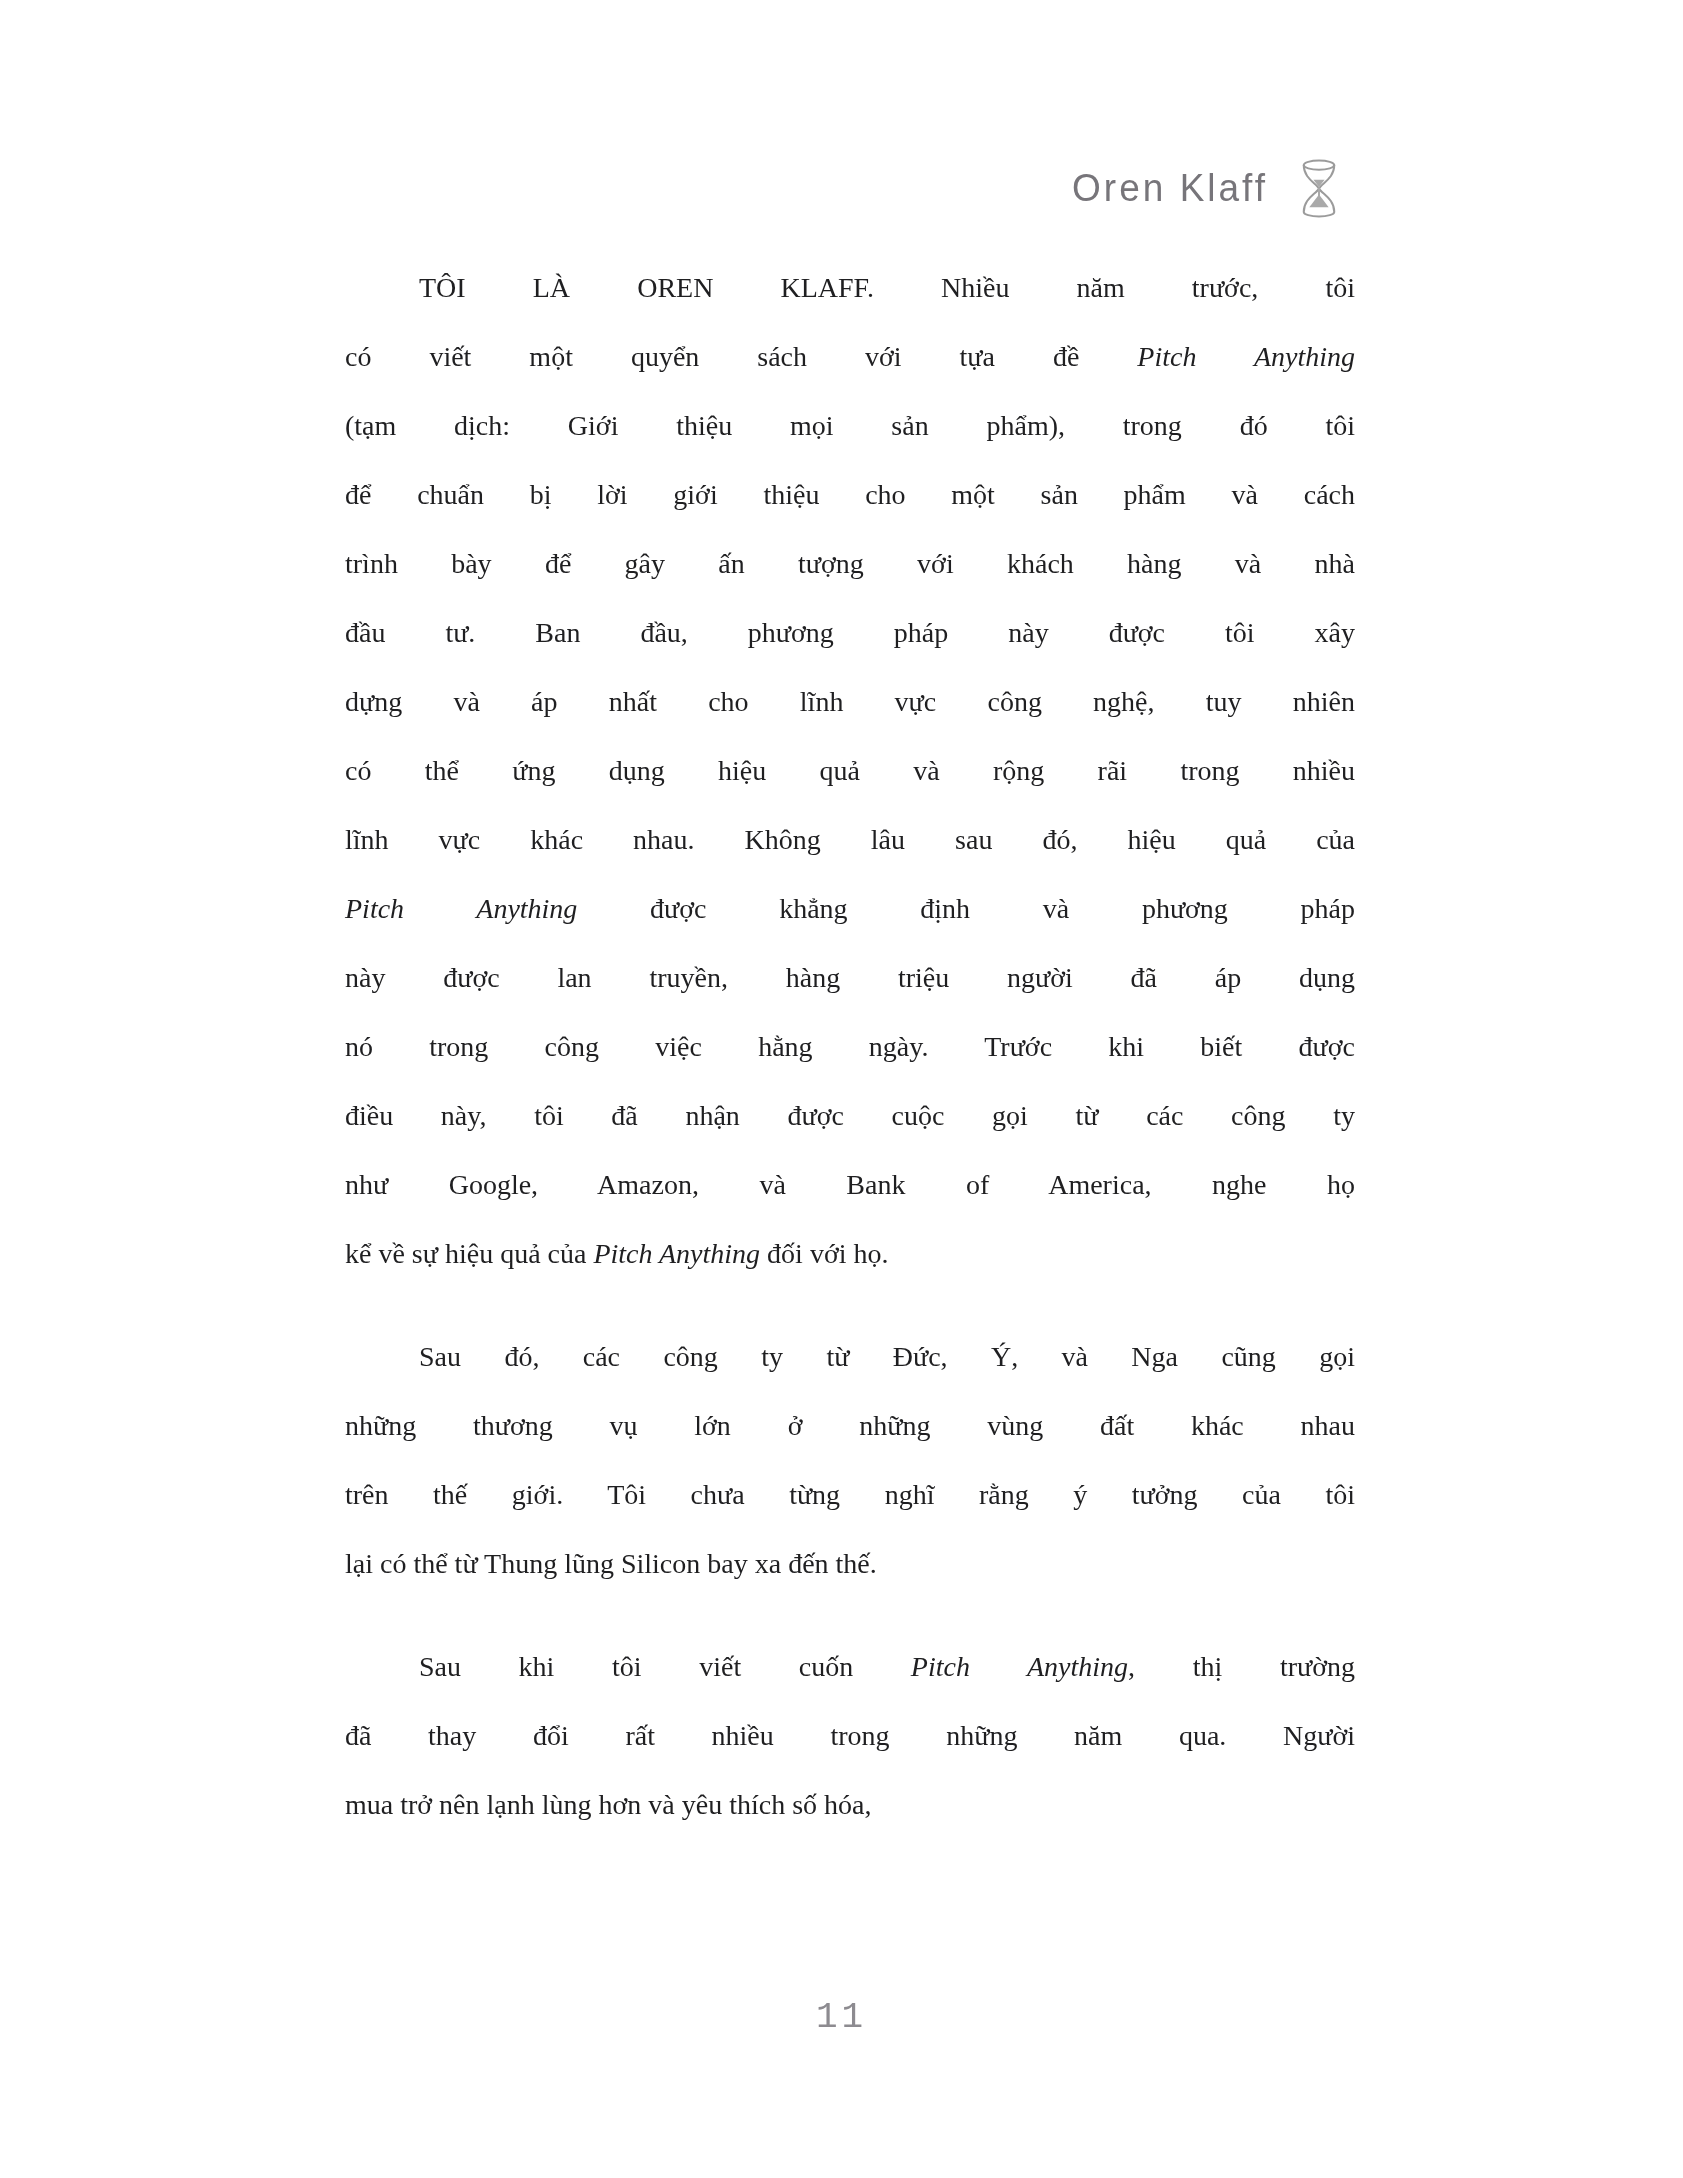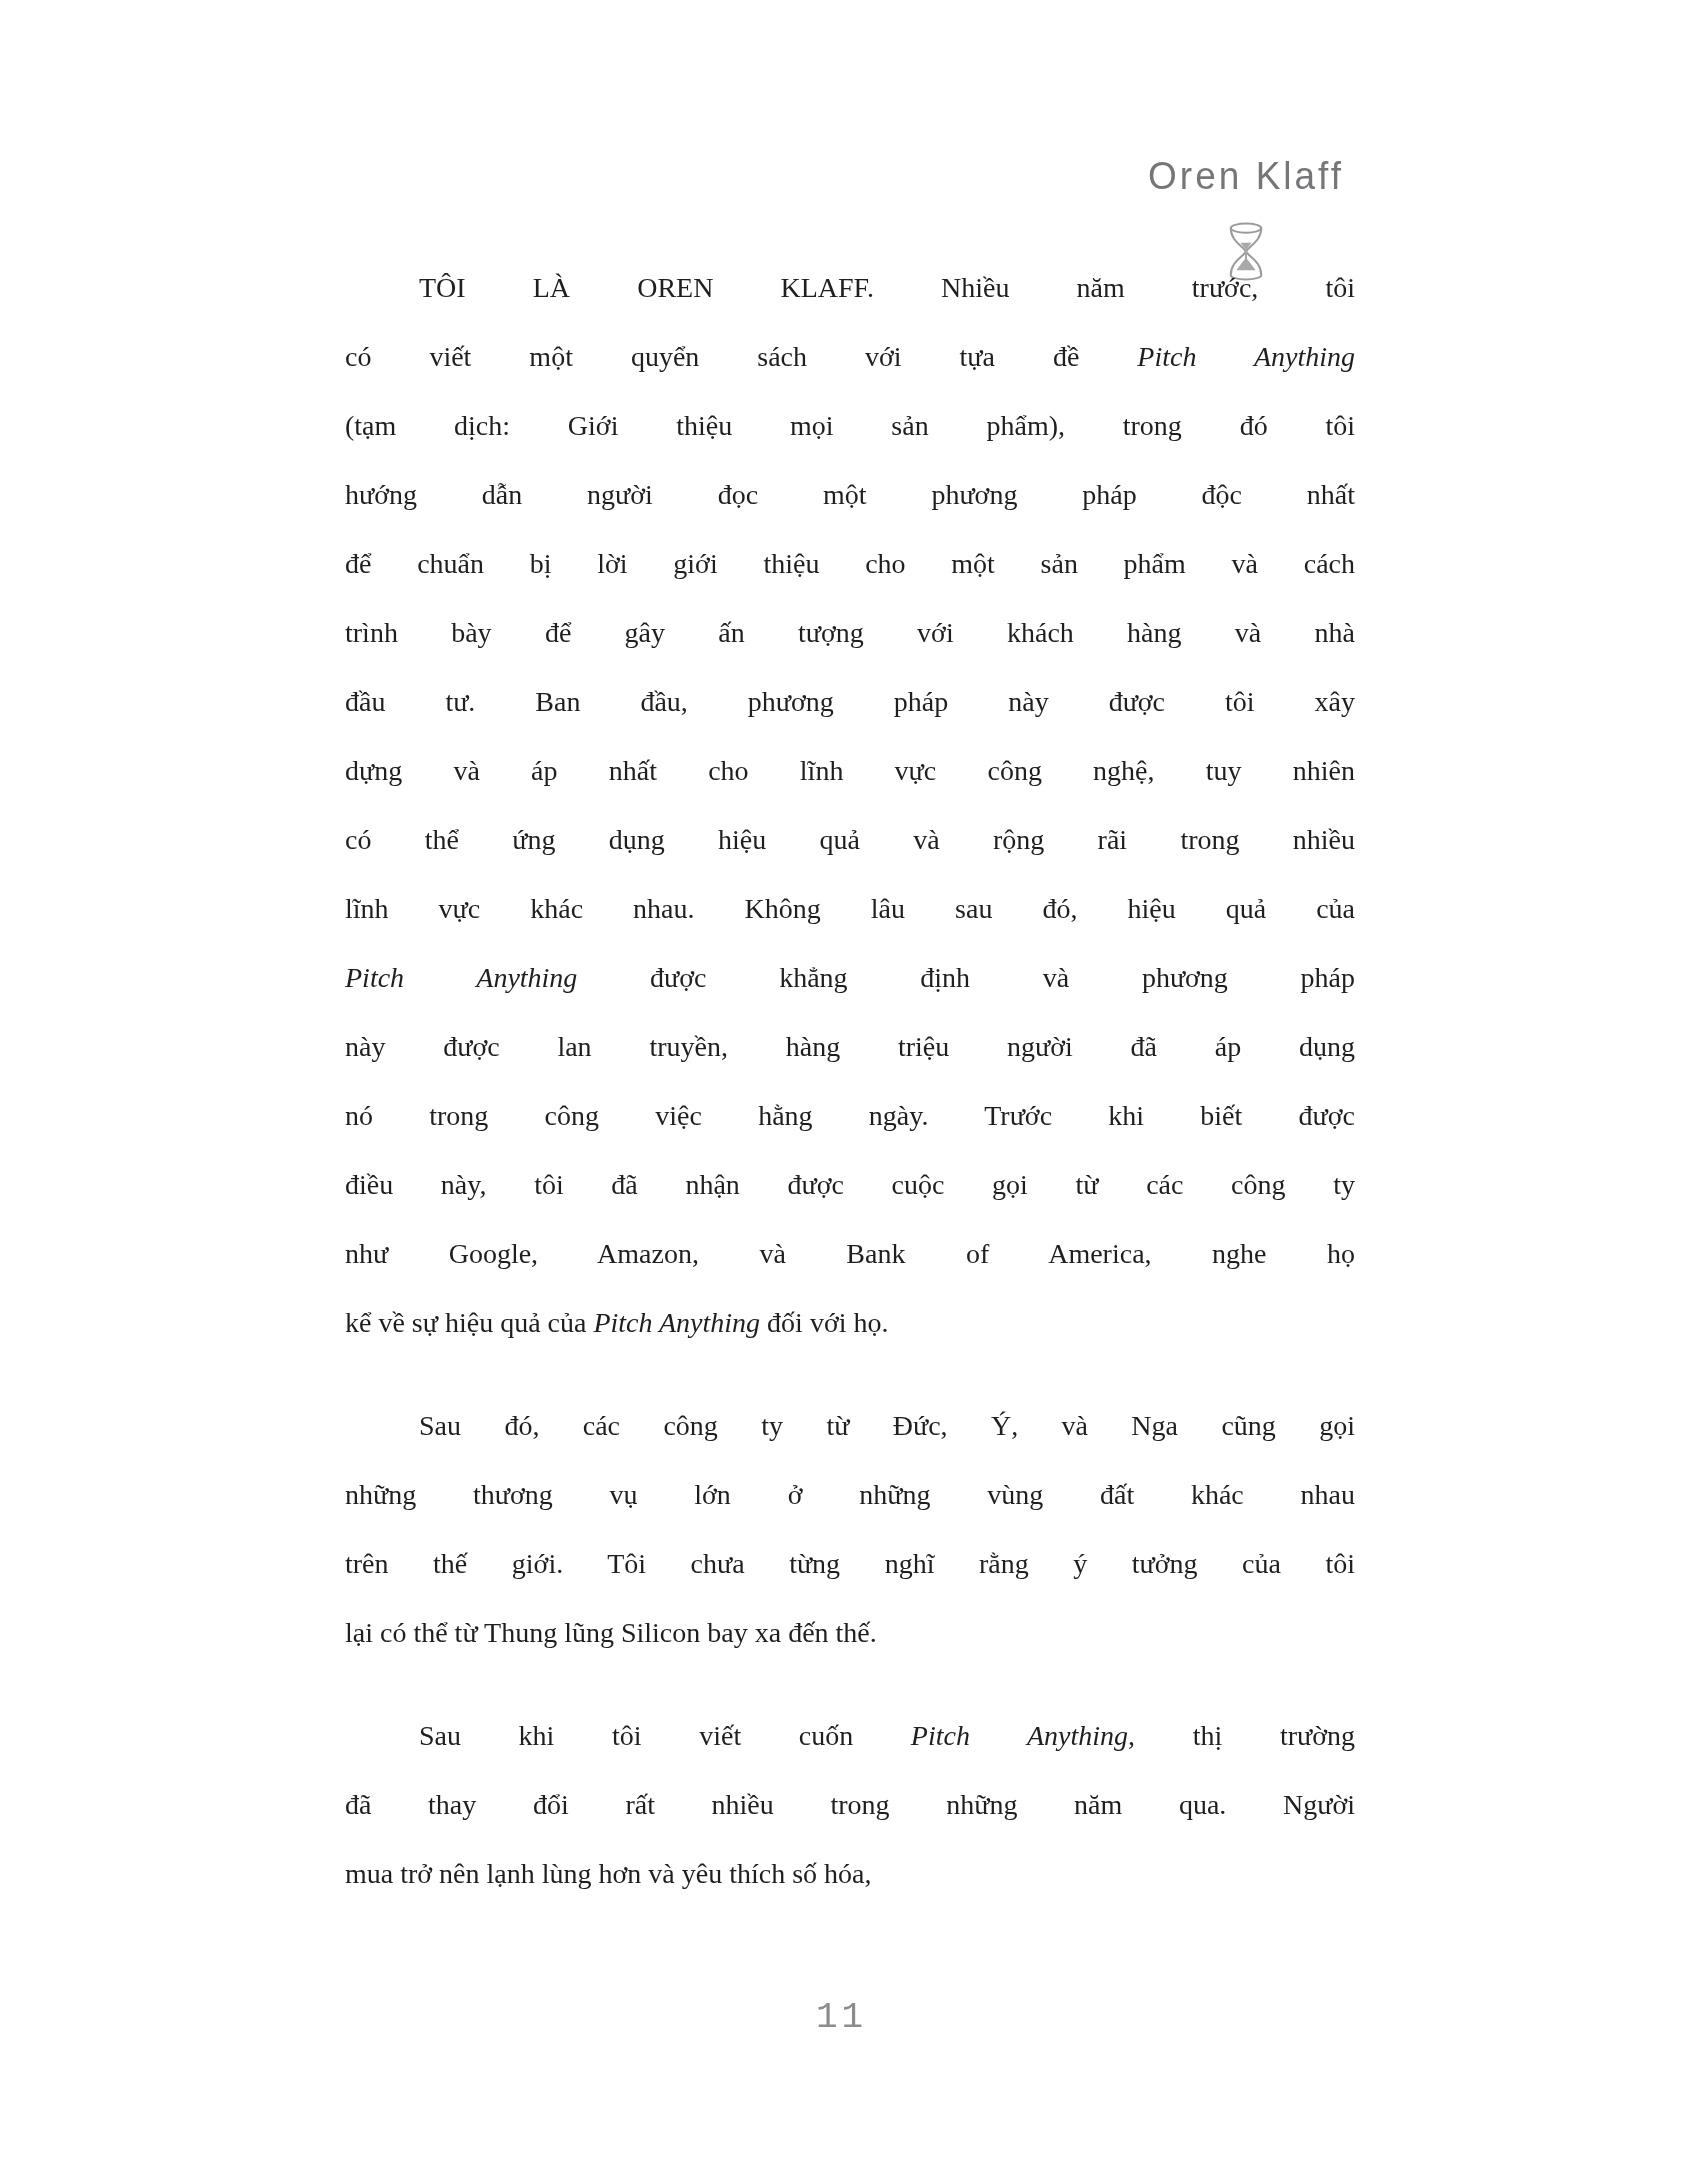--- a/index.html
+++ b/index.html
@@ -17,21 +17,20 @@
   }
 
   
   .page-header {
     position: absolute;
     top: 158px;
     right: 339px;
     display: flex;
     align-items: center;
     gap: 26px;
-    flex-direction: column;
   }
   .header-author {
     font-family: "Liberation Sans", "DejaVu Sans", sans-serif;
     font-weight: 300;
     font-size: 37px;
     line-height: 1;
     letter-spacing: 3px;
     color: #77757a;
     transform: scaleY(1.04);
   }
@@ -101,21 +100,20 @@
       <line x1="24" y1="29" x2="24" y2="38" stroke="#a9a9a9" stroke-width="2"></line>
       <polygon points="24,36 14.5,48.5 33.5,48.5" fill="#a9a9a9"></polygon>
     </svg>
   </div>
 
   <div class="body-text">
       <div class="paragraph">
         <div class="line first">TÔI LÀ OREN KLAFF. Nhiều năm trước, tôi</div>
         <div class="line">có viết một quyển sách với tựa đề <i>Pitch Anything</i></div>
         <div class="line">(tạm dịch: Giới thiệu mọi sản phẩm), trong đó tôi</div>
-        <div class="line">hướng dẫn người đọc một phương pháp độc nhất</div>
         <div class="line">để chuẩn bị lời giới thiệu cho một sản phẩm và cách</div>
         <div class="line">trình bày để gây ấn tượng với khách hàng và nhà</div>
         <div class="line">đầu tư. Ban đầu, phương pháp này được tôi xây</div>
         <div class="line">dựng và áp nhất cho lĩnh vực công nghệ, tuy nhiên</div>
         <div class="line">có thể ứng dụng hiệu quả và rộng rãi trong nhiều</div>
         <div class="line">lĩnh vực khác nhau. Không lâu sau đó, hiệu quả của</div>
         <div class="line"><i>Pitch Anything</i> được khẳng định và phương pháp</div>
         <div class="line">này được lan truyền, hàng triệu người đã áp dụng</div>
         <div class="line">nó trong công việc hằng ngày. Trước khi biết được</div>
         <div class="line">điều này, tôi đã nhận được cuộc gọi từ các công ty</div>

